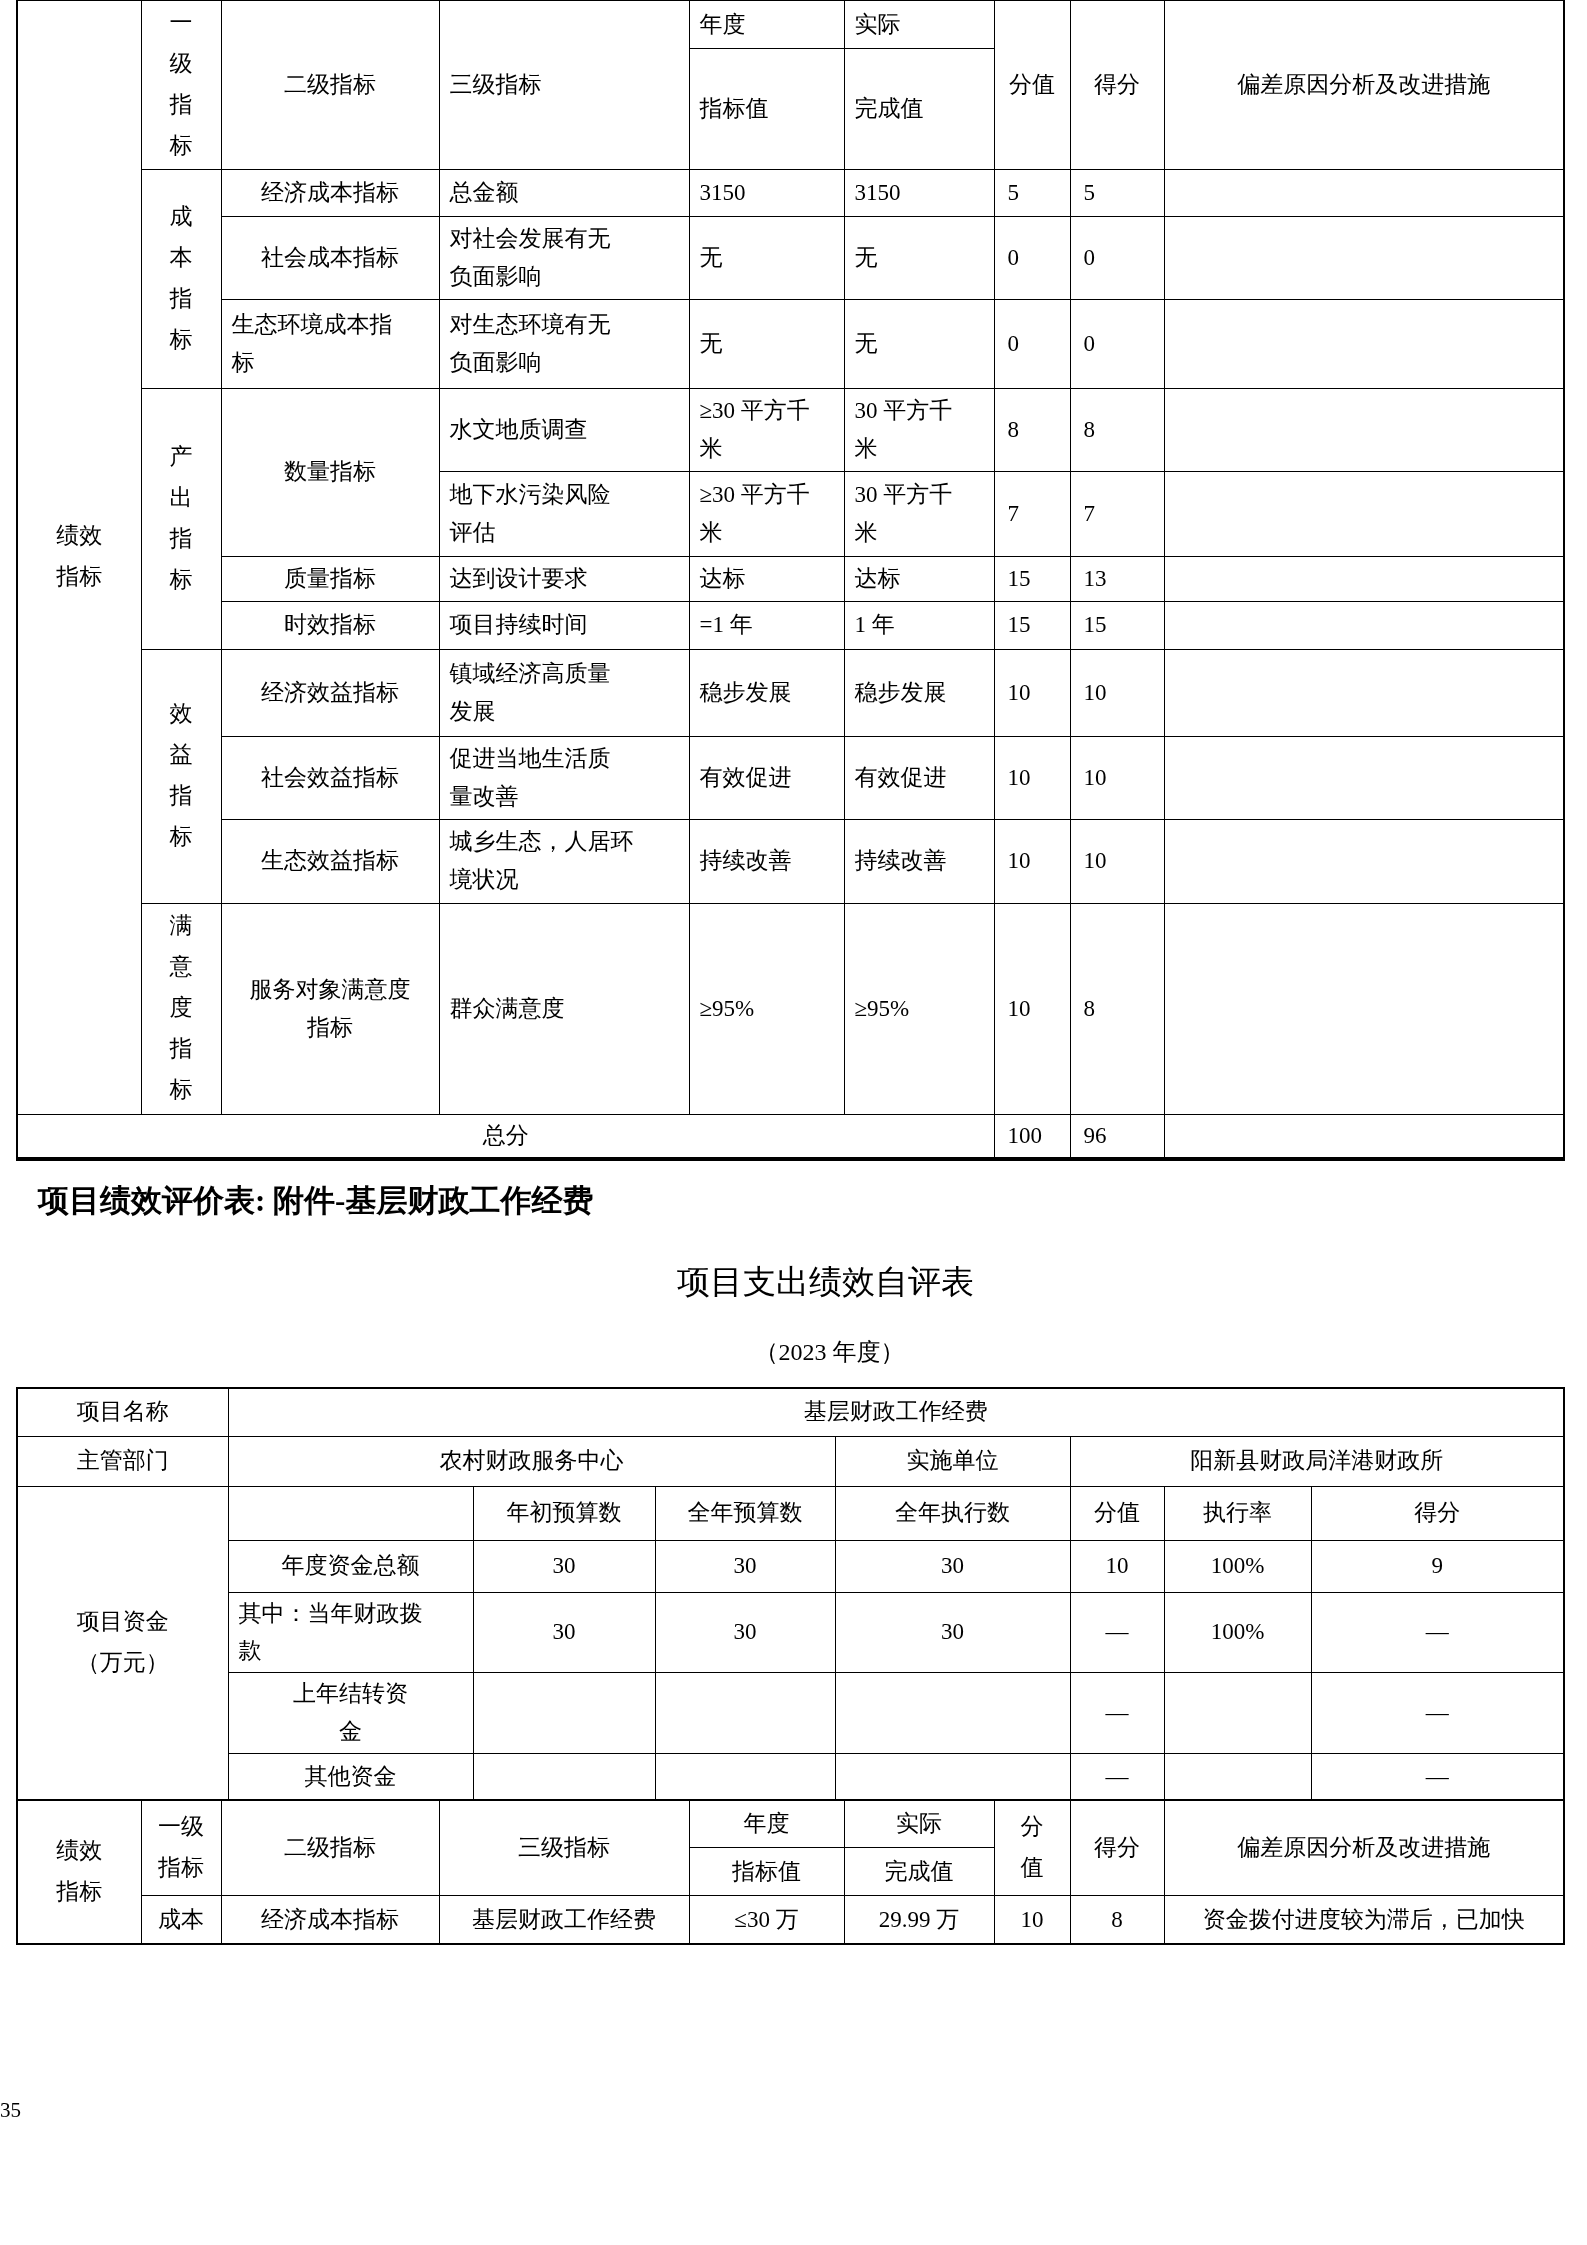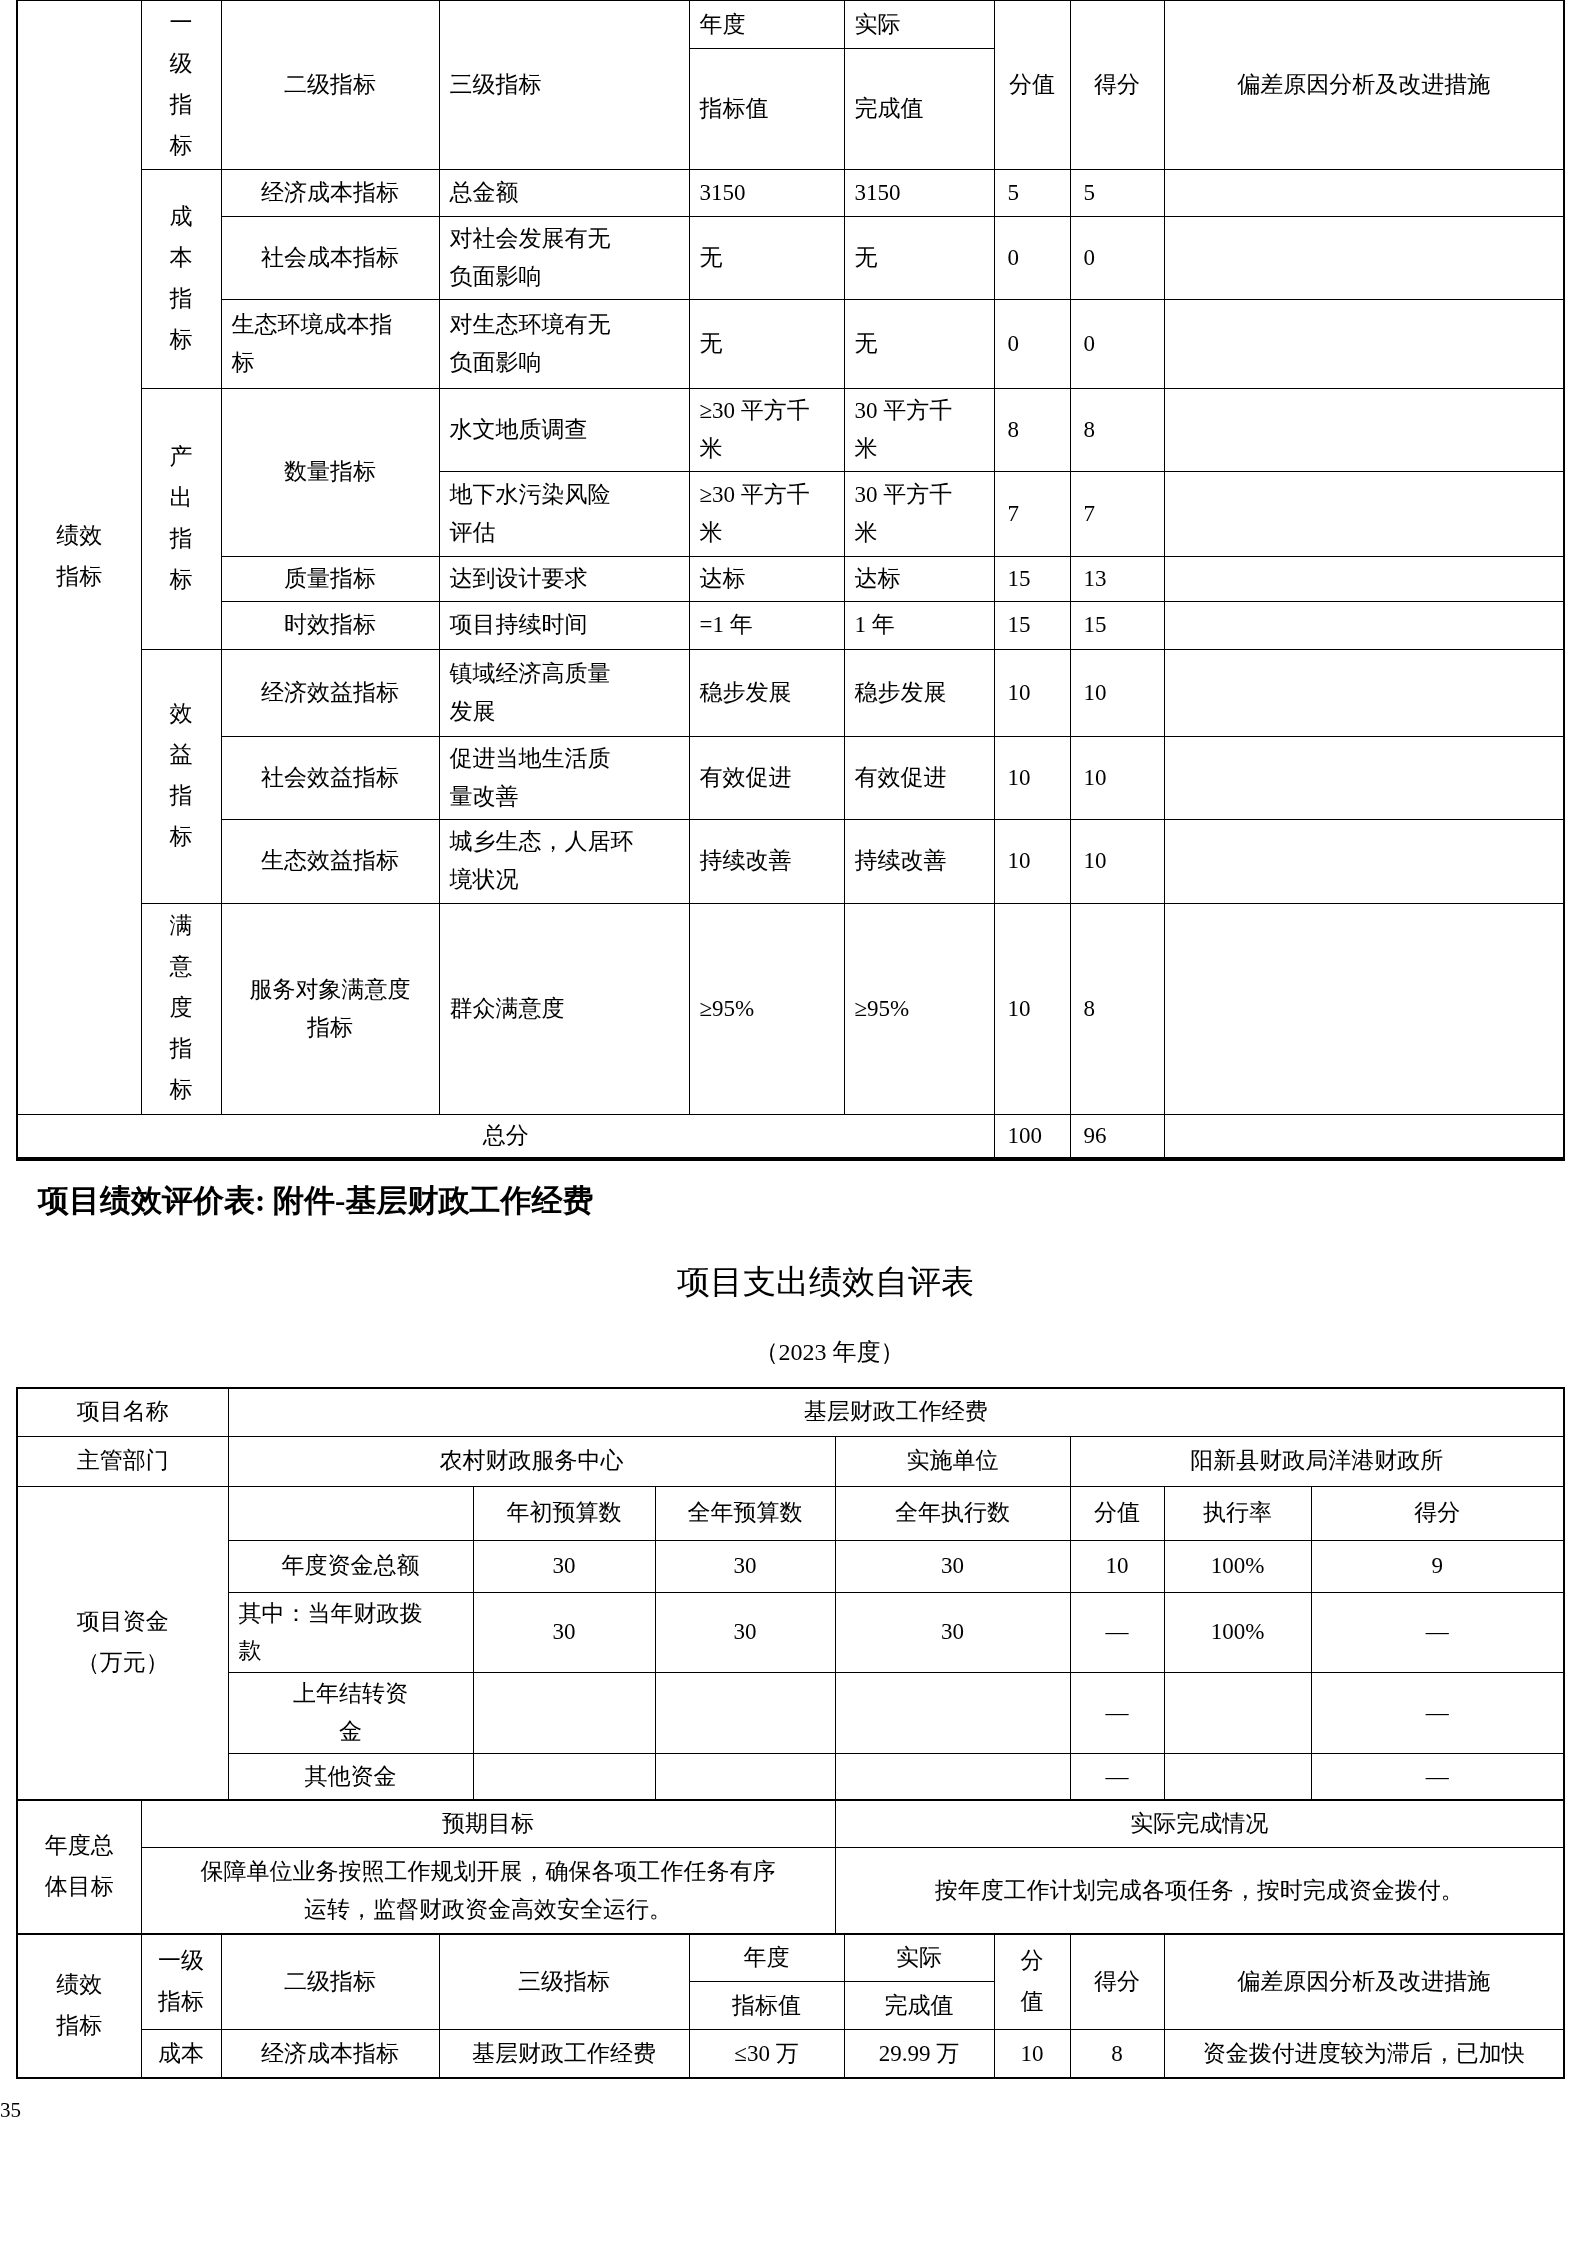--- a/index.html
+++ b/index.html
@@ -252,39 +252,20 @@
       <td></td>
       <td></td>
       <td></td>
       <td>—</td>
       <td></td>
       <td>—</td>
     </tr>
   </tbody>
     </table>
 
-  <table id="t2b" class="stack">
-    <colgroup>
-      <col style="width:124px">
-        <col style="width:694px">
-        <col style="width:729px">
-    </colgroup>
-    <tbody>
-        <tr style="height:48px">
-      <td rowspan="2"><span class="vt3">年度总体目标</span></td>
-      <td>预期目标</td>
-      <td>实际完成情况</td>
-    </tr>
-    <tr style="height:86px">
-      <td>保障单位业务按照工作规划开展，确保各项工作任务有序
-运转，监督财政资金高效安全运行。</td>
-      <td>按年度工作计划完成各项任务，按时完成资金拨付。</td>
-    </tr>
-  </tbody>
-    </table>
 
   <table id="t2c" class="stack">
     <colgroup>
       <col style="width:124px">
         <col style="width:80px">
         <col style="width:218px">
         <col style="width:250px">
       <col style="width:155px">
         <col style="width:150px">
         <col style="width:76px">

